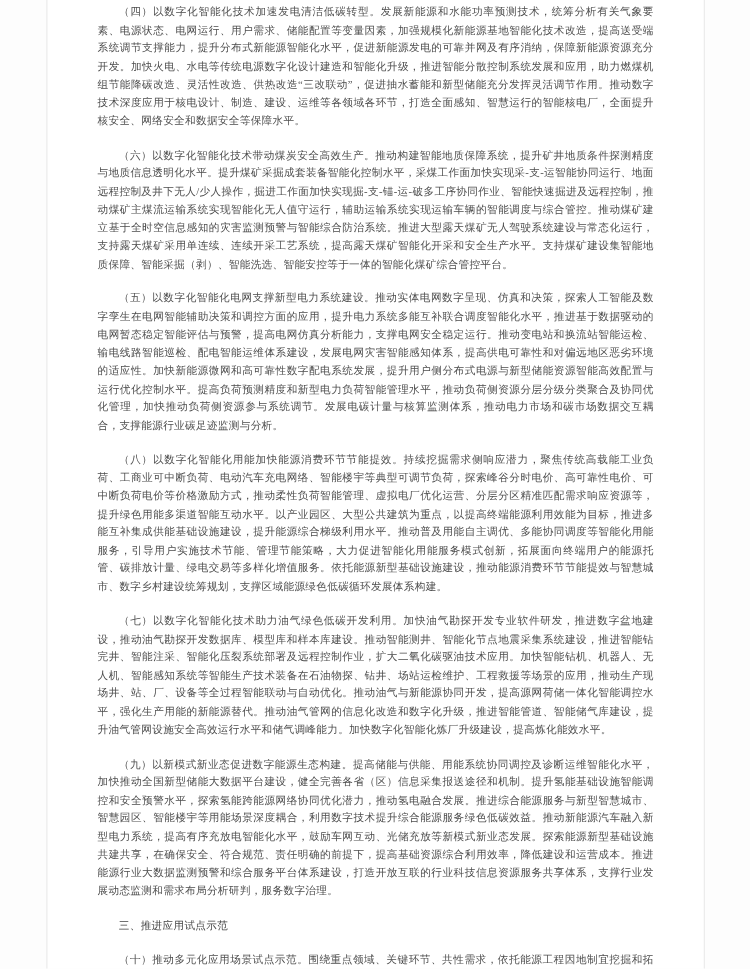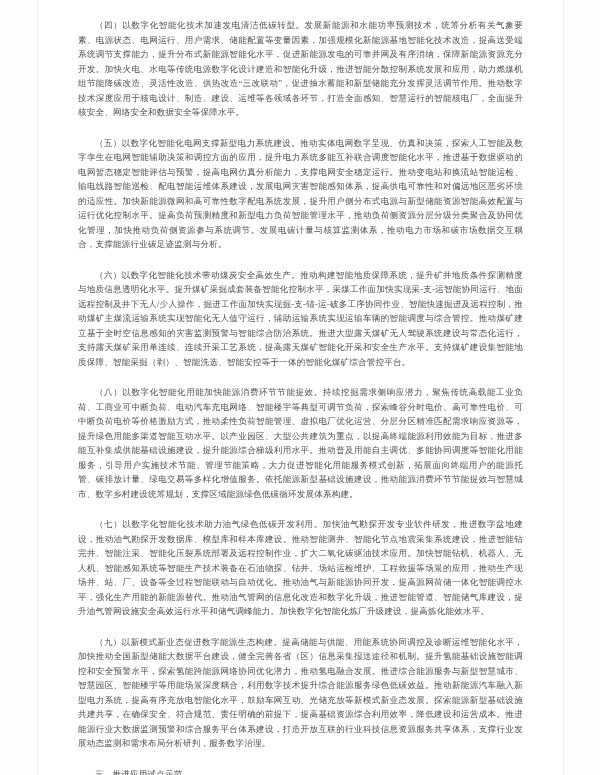--- a/index.html
+++ b/index.html
@@ -31,36 +31,36 @@
   .doc-body {
     margin: 0 40px;
     padding-top: 2px;
     font-size: 8.5px;
     line-height: 14.5px;
     letter-spacing: 0.25px;
     color: #4d4d4d;
     text-align: justify;
   }
   .doc-body p {
-    margin: 16px 0 13px 0;
+    margin: 0 0 13px 0;
     text-indent: 2em;
   }
   .doc-body p.heading {
     color: #454545;
   }
 </style>
 </head>
 <body>
 
 <div class="viewer">
   <div class="page">
     <div class="doc-body">
         <p>（四）以数字化智能化技术加速发电清洁低碳转型。发展新能源和水能功率预测技术，统筹分析有关气象要素、电源状态、电网运行、用户需求、储能配置等变量因素，加强规模化新能源基地智能化技术改造，提高送受端系统调节支撑能力，提升分布式新能源智能化水平，促进新能源发电的可靠并网及有序消纳，保障新能源资源充分开发。加快火电、水电等传统电源数字化设计建造和智能化升级，推进智能分散控制系统发展和应用，助力燃煤机组节能降碳改造、灵活性改造、供热改造“三改联动”，促进抽水蓄能和新型储能充分发挥灵活调节作用。推动数字技术深度应用于核电设计、制造、建设、运维等各领域各环节，打造全面感知、智慧运行的智能核电厂，全面提升核安全、网络安全和数据安全等保障水平。</p>
+        <p>（六）以数字化智能化技术带动煤炭安全高效生产。推动构建智能地质保障系统，提升矿井地质条件探测精度与地质信息透明化水平。提升煤矿采掘成套装备智能化控制水平，采煤工作面加快实现采-支-运智能协同运行、地面远程控制及井下无人/少人操作，掘进工作面加快实现掘-支-锚-运-破多工序协同作业、智能快速掘进及远程控制，推动煤矿主煤流运输系统实现智能化无人值守运行，辅助运输系统实现运输车辆的智能调度与综合管控。推动煤矿建立基于全时空信息感知的灾害监测预警与智能综合防治系统。推进大型露天煤矿无人驾驶系统建设与常态化运行，支持露天煤矿采用单连续、连续开采工艺系统，提高露天煤矿智能化开采和安全生产水平。支持煤矿建设集智能地质保障、智能采掘（剥）、智能洗选、智能安控等于一体的智能化煤矿综合管控平台。</p>
         <p>（五）以数字化智能化电网支撑新型电力系统建设。推动实体电网数字呈现、仿真和决策，探索人工智能及数字孪生在电网智能辅助决策和调控方面的应用，提升电力系统多能互补联合调度智能化水平，推进基于数据驱动的电网暂态稳定智能评估与预警，提高电网仿真分析能力，支撑电网安全稳定运行。推动变电站和换流站智能运检、输电线路智能巡检、配电智能运维体系建设，发展电网灾害智能感知体系，提高供电可靠性和对偏远地区恶劣环境的适应性。加快新能源微网和高可靠性数字配电系统发展，提升用户侧分布式电源与新型储能资源智能高效配置与运行优化控制水平。提高负荷预测精度和新型电力负荷智能管理水平，推动负荷侧资源分层分级分类聚合及协同优化管理，加快推动负荷侧资源参与系统调节。发展电碳计量与核算监测体系，推动电力市场和碳市场数据交互耦合，支撑能源行业碳足迹监测与分析。</p>
-        <p>（六）以数字化智能化技术带动煤炭安全高效生产。推动构建智能地质保障系统，提升矿井地质条件探测精度与地质信息透明化水平。提升煤矿采掘成套装备智能化控制水平，采煤工作面加快实现采-支-运智能协同运行、地面远程控制及井下无人/少人操作，掘进工作面加快实现掘-支-锚-运-破多工序协同作业、智能快速掘进及远程控制，推动煤矿主煤流运输系统实现智能化无人值守运行，辅助运输系统实现运输车辆的智能调度与综合管控。推动煤矿建立基于全时空信息感知的灾害监测预警与智能综合防治系统。推进大型露天煤矿无人驾驶系统建设与常态化运行，支持露天煤矿采用单连续、连续开采工艺系统，提高露天煤矿智能化开采和安全生产水平。支持煤矿建设集智能地质保障、智能采掘（剥）、智能洗选、智能安控等于一体的智能化煤矿综合管控平台。</p>
         <p>（八）以数字化智能化用能加快能源消费环节节能提效。持续挖掘需求侧响应潜力，聚焦传统高载能工业负荷、工商业可中断负荷、电动汽车充电网络、智能楼宇等典型可调节负荷，探索峰谷分时电价、高可靠性电价、可中断负荷电价等价格激励方式，推动柔性负荷智能管理、虚拟电厂优化运营、分层分区精准匹配需求响应资源等，提升绿色用能多渠道智能互动水平。以产业园区、大型公共建筑为重点，以提高终端能源利用效能为目标，推进多能互补集成供能基础设施建设，提升能源综合梯级利用水平。推动普及用能自主调优、多能协同调度等智能化用能服务，引导用户实施技术节能、管理节能策略，大力促进智能化用能服务模式创新，拓展面向终端用户的能源托管、碳排放计量、绿电交易等多样化增值服务。依托能源新型基础设施建设，推动能源消费环节节能提效与智慧城市、数字乡村建设统筹规划，支撑区域能源绿色低碳循环发展体系构建。</p>
         <p>（七）以数字化智能化技术助力油气绿色低碳开发利用。加快油气勘探开发专业软件研发，推进数字盆地建设，推动油气勘探开发数据库、模型库和样本库建设。推动智能测井、智能化节点地震采集系统建设，推进智能钻完井、智能注采、智能化压裂系统部署及远程控制作业，扩大二氧化碳驱油技术应用。加快智能钻机、机器人、无人机、智能感知系统等智能生产技术装备在石油物探、钻井、场站运检维护、工程救援等场景的应用，推动生产现场井、站、厂、设备等全过程智能联动与自动优化。推动油气与新能源协同开发，提高源网荷储一体化智能调控水平，强化生产用能的新能源替代。推动油气管网的信息化改造和数字化升级，推进智能管道、智能储气库建设，提升油气管网设施安全高效运行水平和储气调峰能力。加快数字化智能化炼厂升级建设，提高炼化能效水平。</p>
         <p>（九）以新模式新业态促进数字能源生态构建。提高储能与供能、用能系统协同调控及诊断运维智能化水平，加快推动全国新型储能大数据平台建设，健全完善各省（区）信息采集报送途径和机制。提升氢能基础设施智能调控和安全预警水平，探索氢能跨能源网络协同优化潜力，推动氢电融合发展。推进综合能源服务与新型智慧城市、智慧园区、智能楼宇等用能场景深度耦合，利用数字技术提升综合能源服务绿色低碳效益。推动新能源汽车融入新型电力系统，提高有序充放电智能化水平，鼓励车网互动、光储充放等新模式新业态发展。探索能源新型基础设施共建共享，在确保安全、符合规范、责任明确的前提下，提高基础资源综合利用效率，降低建设和运营成本。推进能源行业大数据监测预警和综合服务平台体系建设，打造开放互联的行业科技信息资源服务共享体系，支撑行业发展动态监测和需求布局分析研判，服务数字治理。</p>
         <p class="heading">三、推进应用试点示范</p>
         <p>（十）推动多元化应用场景试点示范。围绕重点领域、关键环节、共性需求，依托能源工程因地制宜挖掘和拓展数字化智能化应用，重点推进在智能电厂、新能源及储能并网、输电线路智能巡检及灾害监测、智能变电站、自愈配网、智能微网、氢电耦合、分布式能源智能调控、虚拟电厂、电碳数据联动监测、智慧库坝、智能煤矿、智能油气田、智能管道、智能炼厂、综合能源</p>
       </div>
   </div>
 </div>
 
 </body></html>

